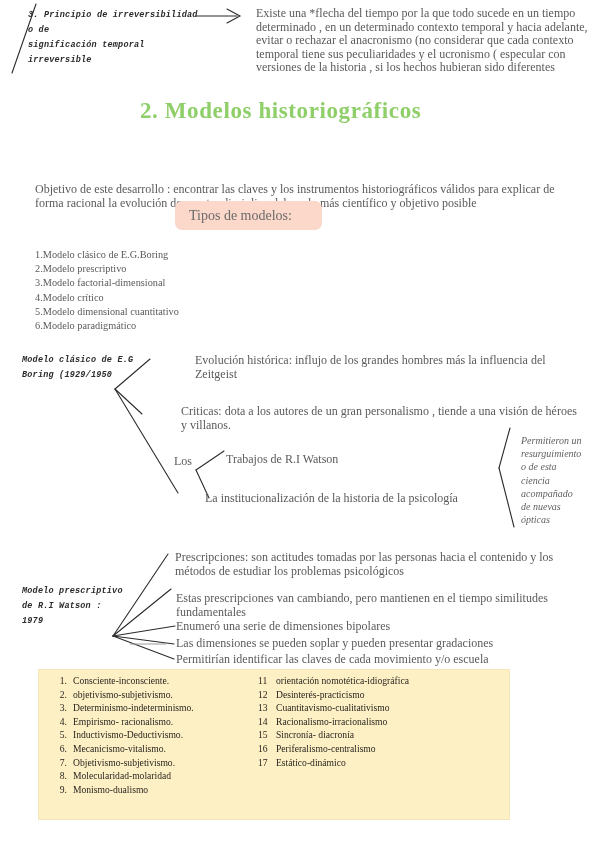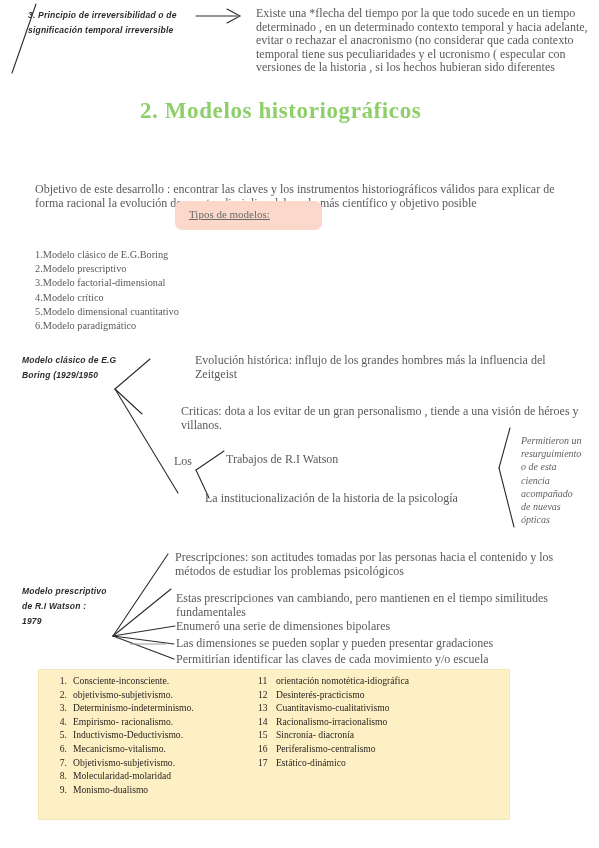--- a/index.html
+++ b/index.html
@@ -18,21 +18,21 @@
   .page {
     position: absolute;
     left: 0; top: 0;
     width: 599px;
     height: 848px;
   }
   .abs { position: absolute; }
 
   
   .hand {
-    font-family: Liberation Sans, sans-serif;
+    font-family: Liberation Mono, monospace;
     font-weight: bold;
     font-style: italic;
     font-size: 8.5px;
     line-height: 15px;
     color: #2b2b2b;
     letter-spacing: 0.2px;
   }
 
   
   .body-txt {
@@ -58,23 +58,22 @@
     white-space: nowrap;
   }
 
   
   .pink-box {
     background: #fbd8c9;
     border-radius: 7px;
   }
   .pink-box-label {
     font-family: "Liberation Serif", serif;
-    font-size: 11px;
+    font-size: 14px;
     color: #6a6a6a;
-    text-decoration: underline;
   }
 
   
   .model-list {
     font-family: "Liberation Serif", serif;
     font-size: 10.3px;
     line-height: 14.2px;
     color: #5a5a5a;
   }
   .model-list div { white-space: nowrap; }
@@ -172,21 +171,21 @@
     <div>6.Modelo paradigmático</div>
   </div>
 
   <div class="abs hand" style="left:22px; top:353px; width:160px;">
     <div>Modelo clásico de E.G</div>
     <div>Boring (1929/1950</div>
   </div>
 
   <div class="abs body-txt" style="left:195px; top:354px; width:390px;">Evolución histórica: influjo de los grandes hombres más la influencia del Zeitgeist</div>
 
-  <div class="abs body-txt" style="left:181px; top:405px; width:400px;">Criticas: dota a los evitar de un gran personalismo , tiende a una visión de héroes y villanos.</div>
+  <div class="abs body-txt" style="left:181px; top:405px; width:400px;">Criticas: dota a los autores de un gran personalismo , tiende a una visión de héroes y villanos.</div>
 
   <div class="abs body-txt" style="left:174px; top:455px;">Los</div>
 
   <div class="abs body-txt" style="left:226px; top:453px; width:300px;">Trabajos de R.I Watson</div>
 
   <div class="abs body-txt" style="left:205px; top:492px; width:350px;">La institucionalización de la historia de la psicología</div>
 
   <div class="abs body-txt-sm" style="left:521px; top:434px; width:62px;font-style:italic;">Permitieron un resurguimiento o de esta ciencia acompañado de nuevas ópticas</div>
 
   <div class="abs hand" style="left:22px; top:584px; width:140px;">

